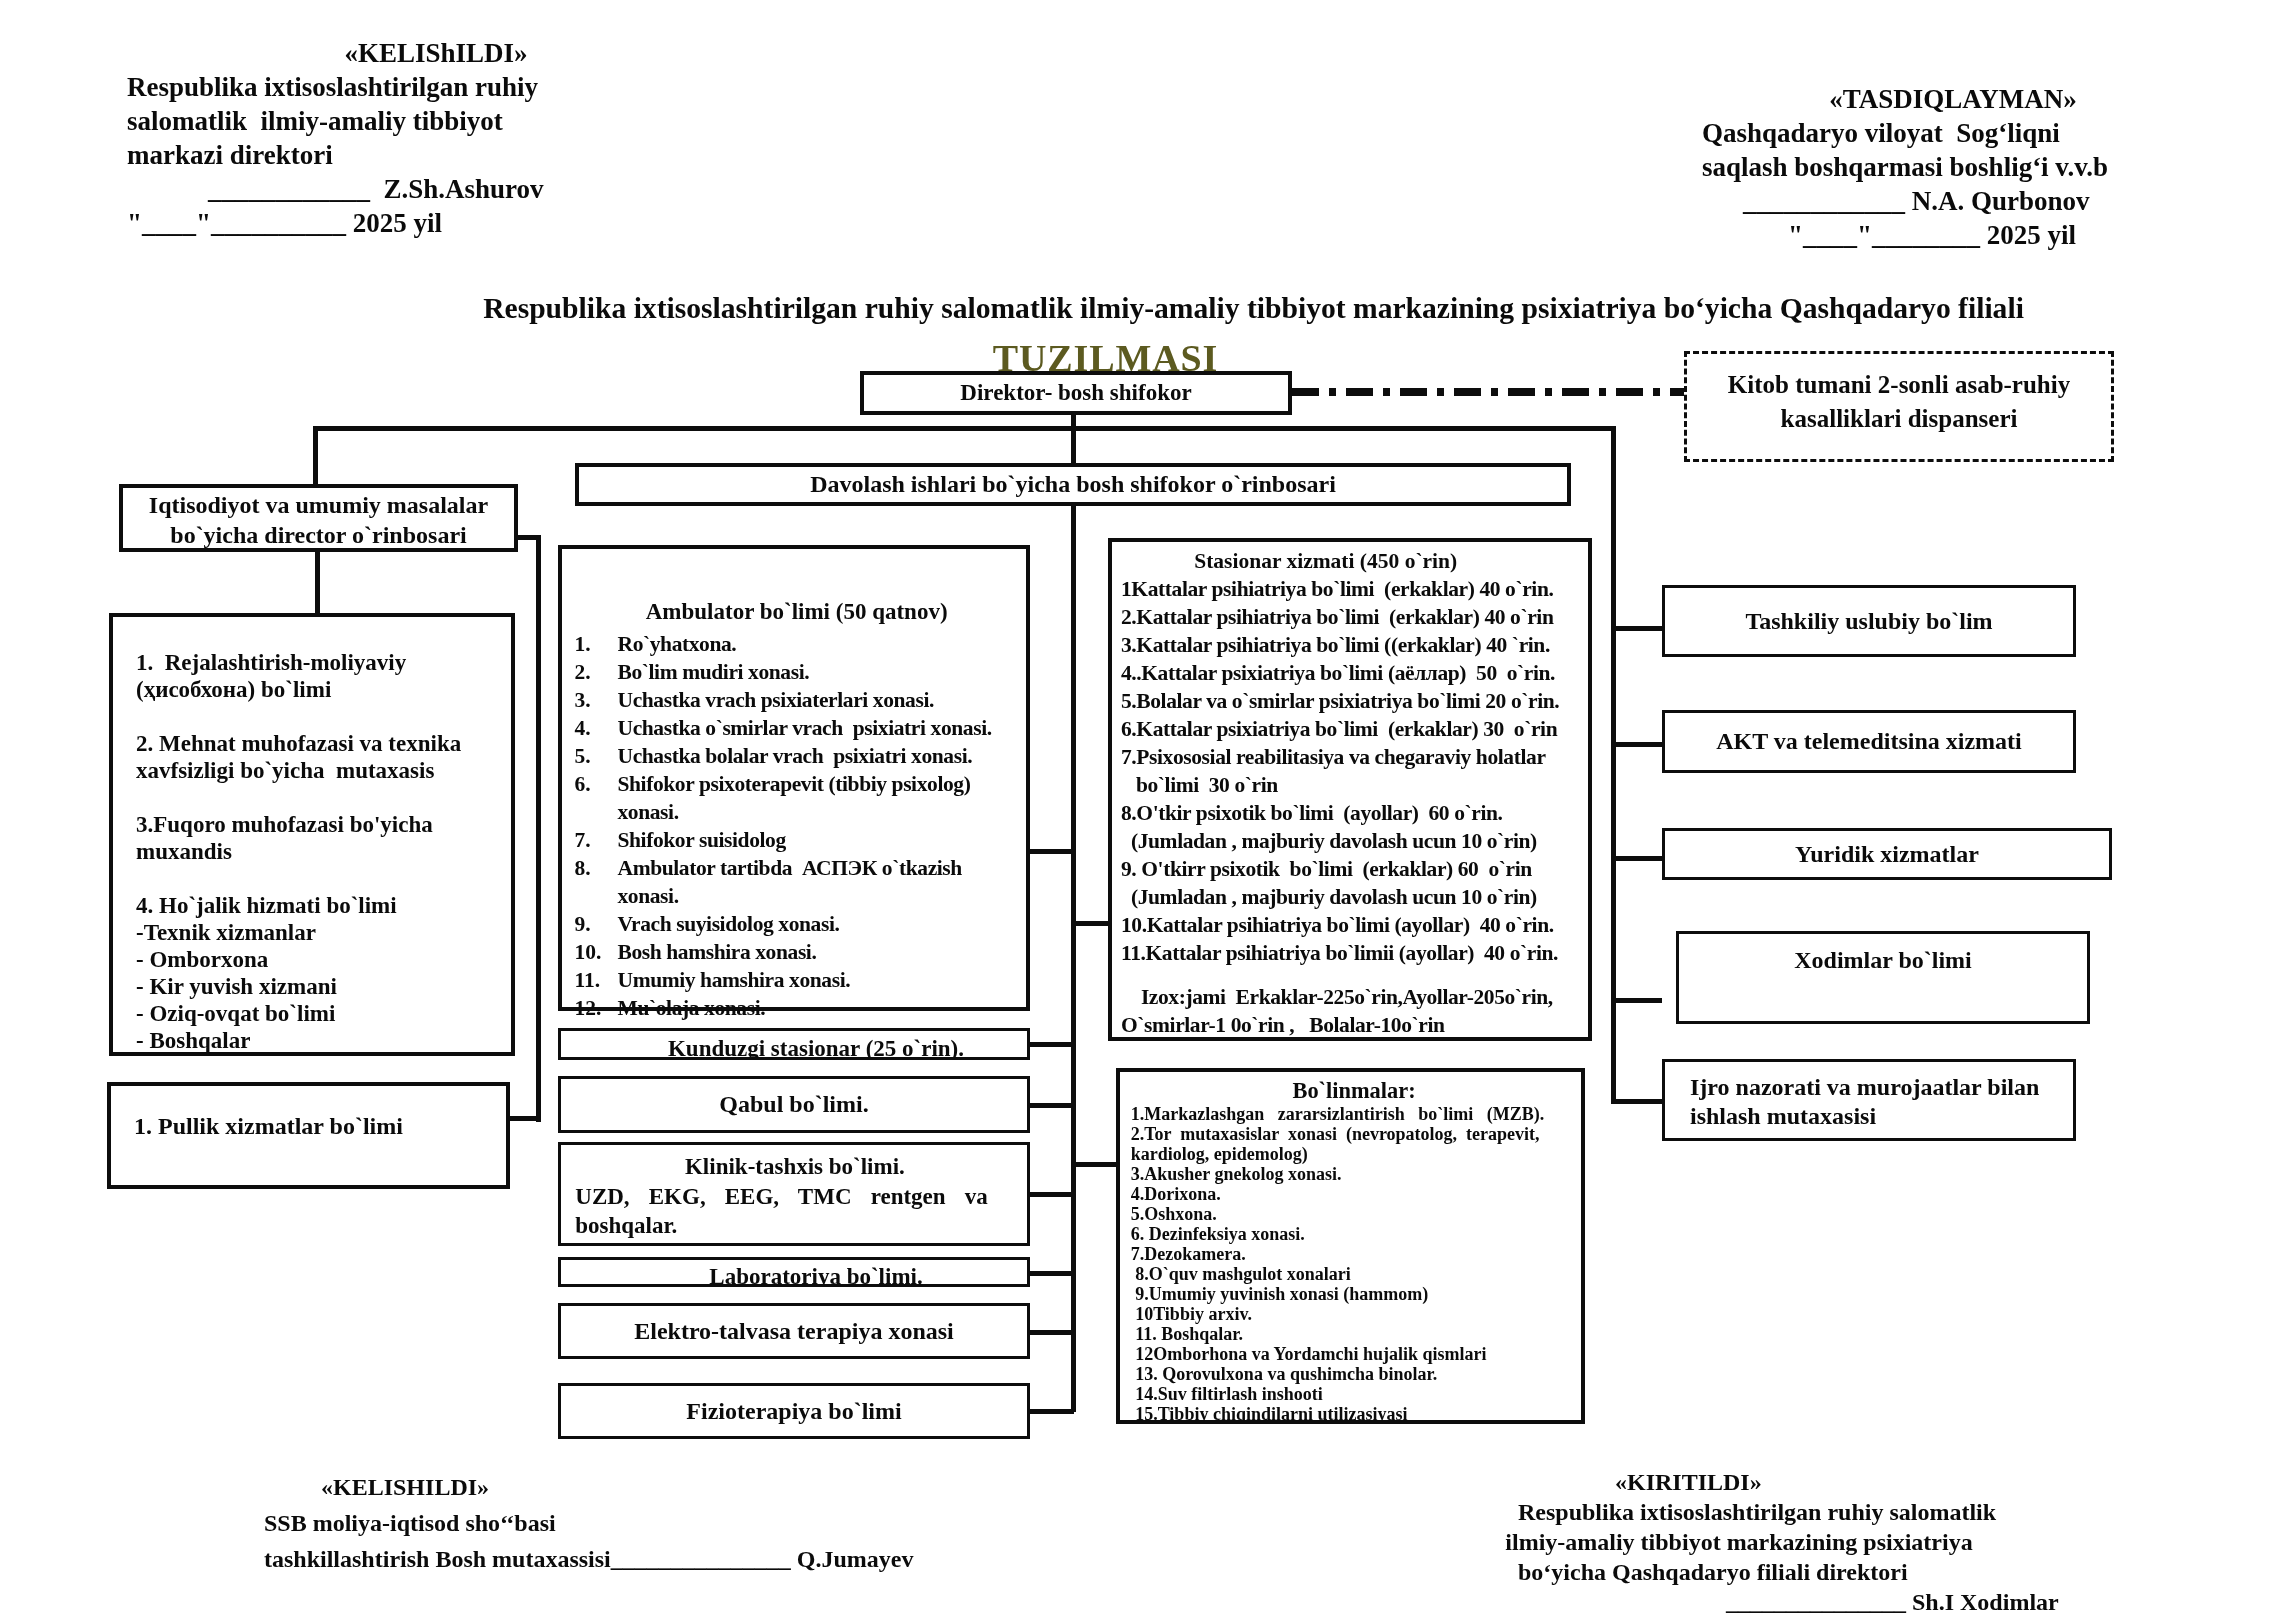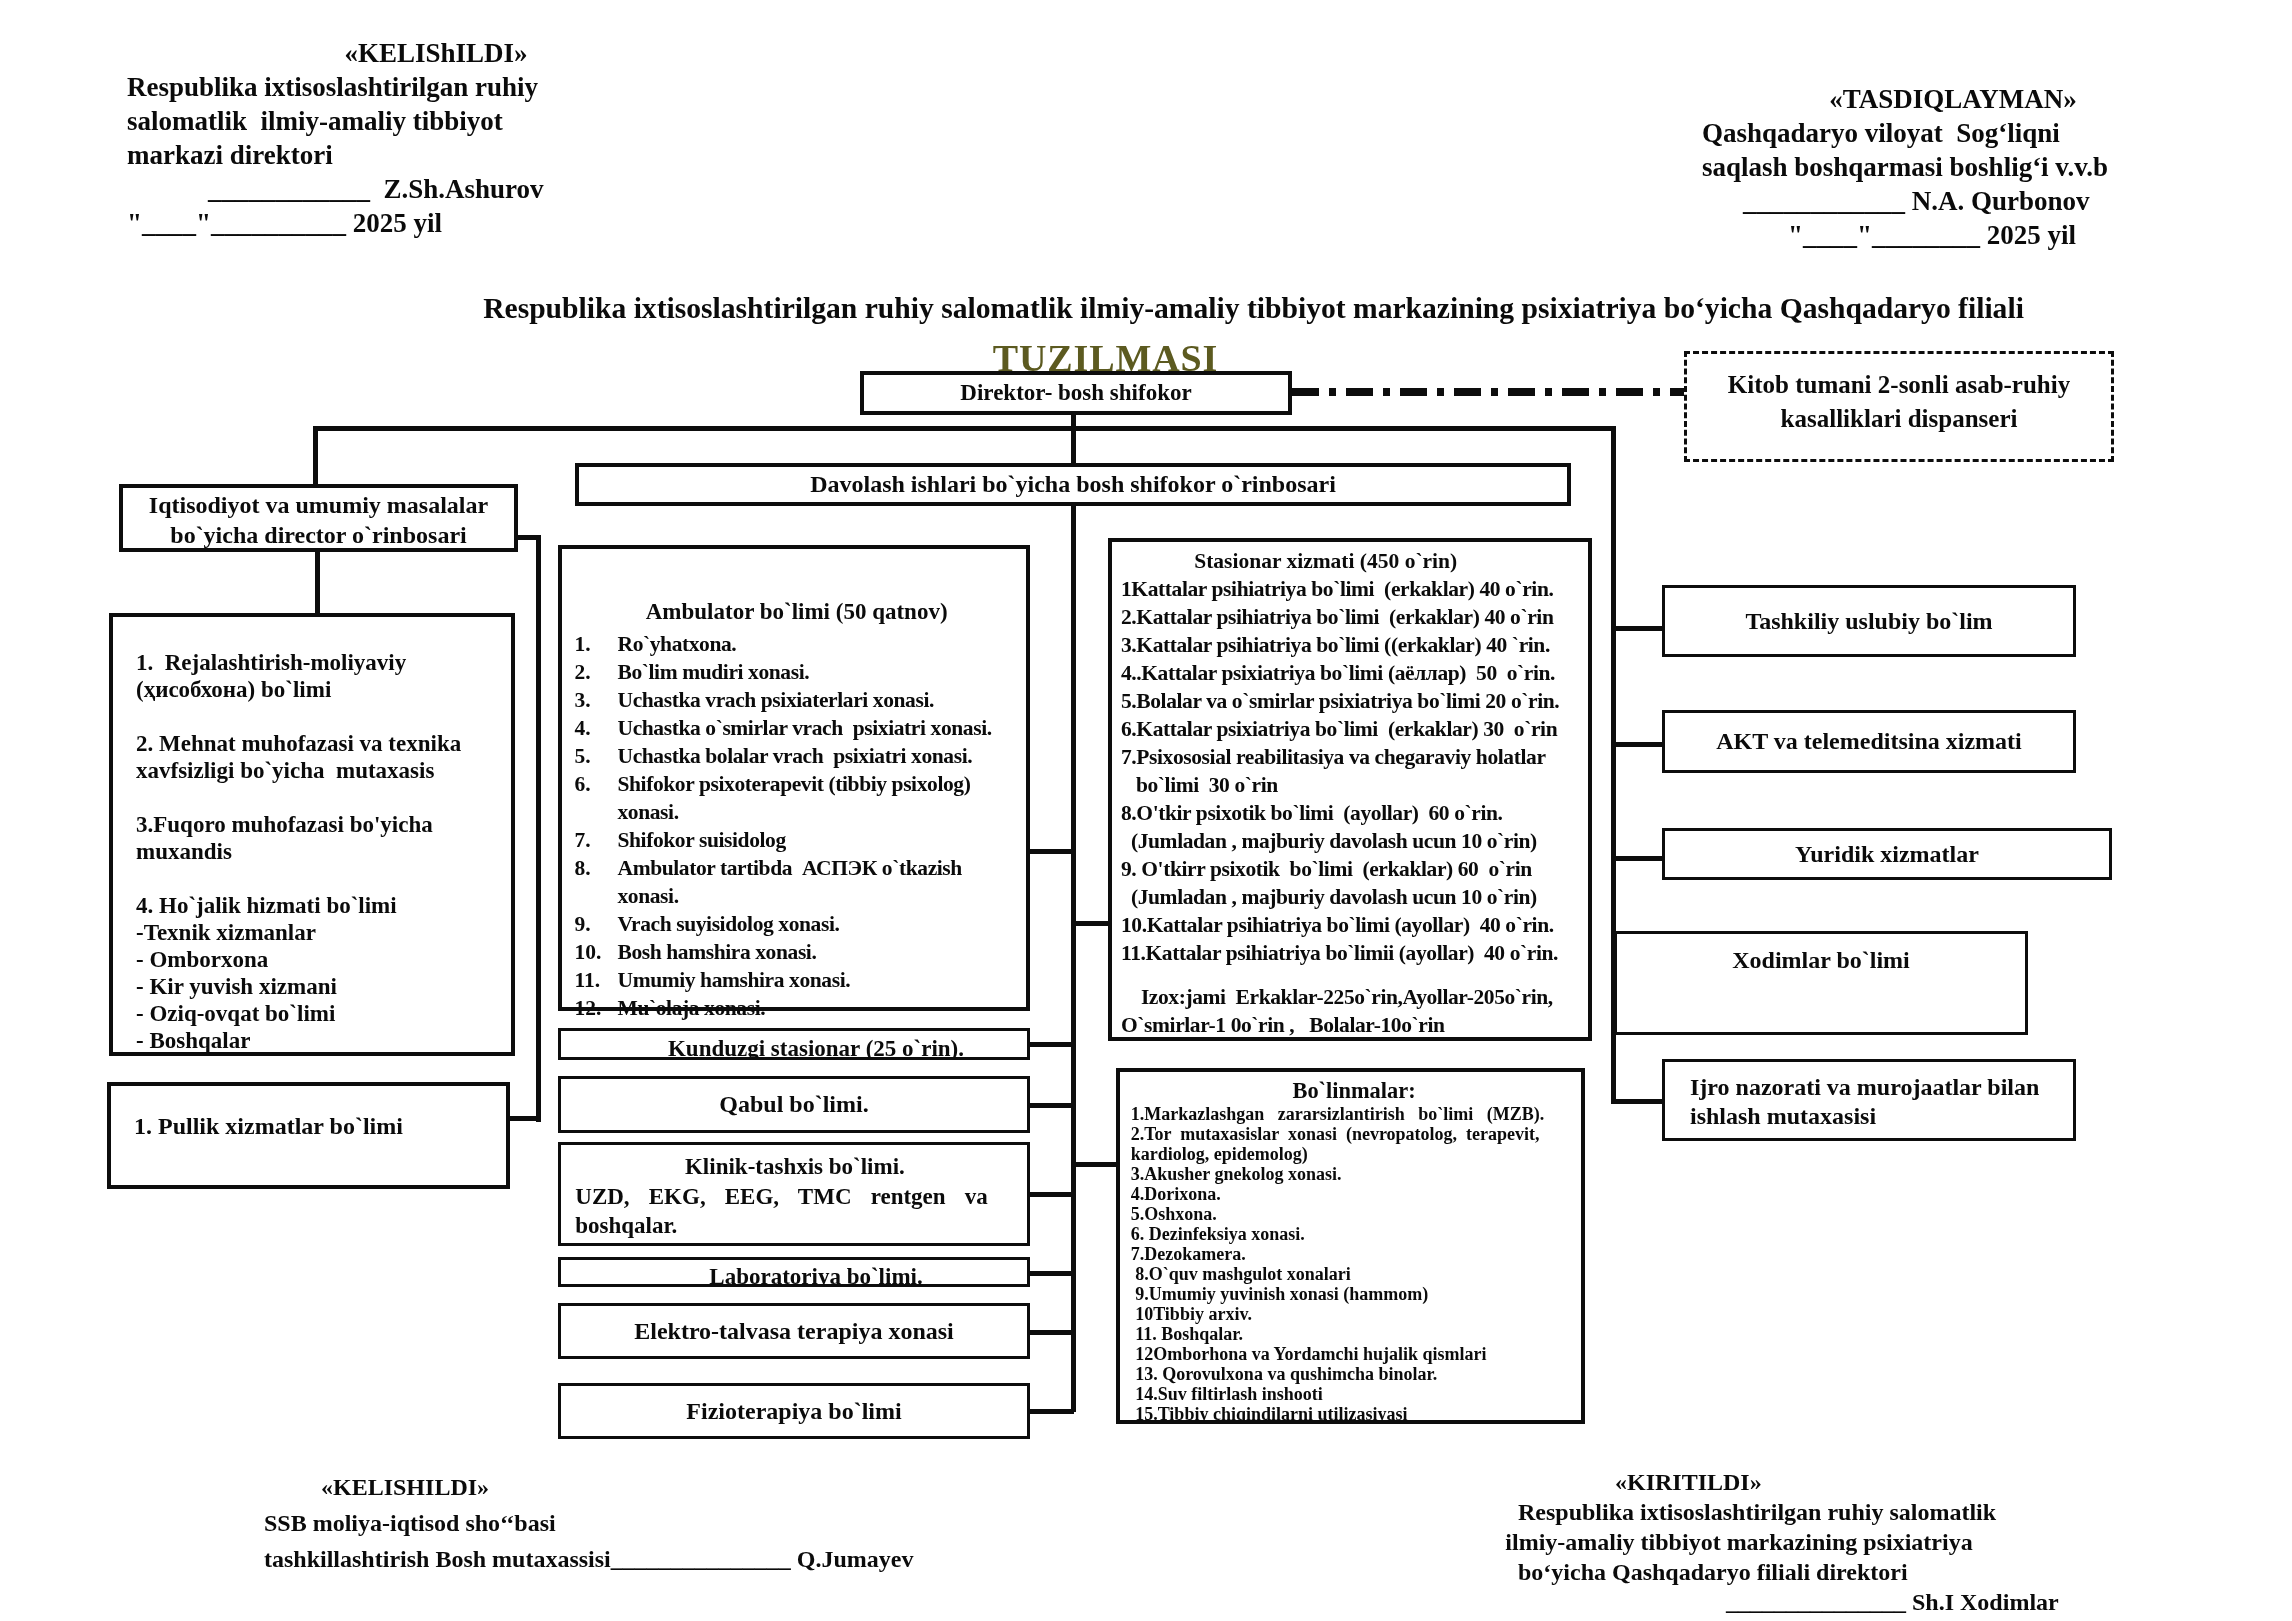--- a/index.html
+++ b/index.html
@@ -203,21 +203,21 @@
 
   <div class="box center" style="left:1662px;top:585px;width:414px;height:72px;font-size:24px;">
     <span>Tashkiliy uslubiy  bo`lim</span>
   </div>
   <div class="box center" style="left:1662px;top:710px;width:414px;height:63px;font-size:24px;">
     <span>AKT va telemeditsina xizmati</span>
   </div>
   <div class="box center" style="left:1662px;top:828px;width:450px;height:52px;font-size:24px;font-family:Liberation Serif, serif;">
     <span>Yuridik xizmatlar</span>
   </div>
-  <div class="box center" style="left:1614px;top:931px;width:414px;height:104px;font-size:24px;align-items:flex-start;padding-top:12.5px;">
+  <div class="box center" style="left:1676px;top:931px;width:414px;height:93px;font-size:24px;align-items:flex-start;padding-top:12.5px;">
     <span>Xodimlar bo`limi</span>
   </div>
   <div class="box" style="left:1662px;top:1059px;width:414px;height:82px;padding:10.7px 18px 0 25px;font-size:24px;line-height:29.6px;">
     <span>Ijro nazorati va murojaatlar bilan ishlash mutaxasisi</span>
   </div>
 
   <div class="abs foot lines" style="left:264px;top:1469px;width:663px;">
       <div style="padding-left: 57px;">«KELISHILDI»</div>
       <div>SSB moliya-iqtisod sho‘‘basi</div>
       <div>tashkillashtirish Bosh mutaxassisi_______________ Q.Jumayev</div>

